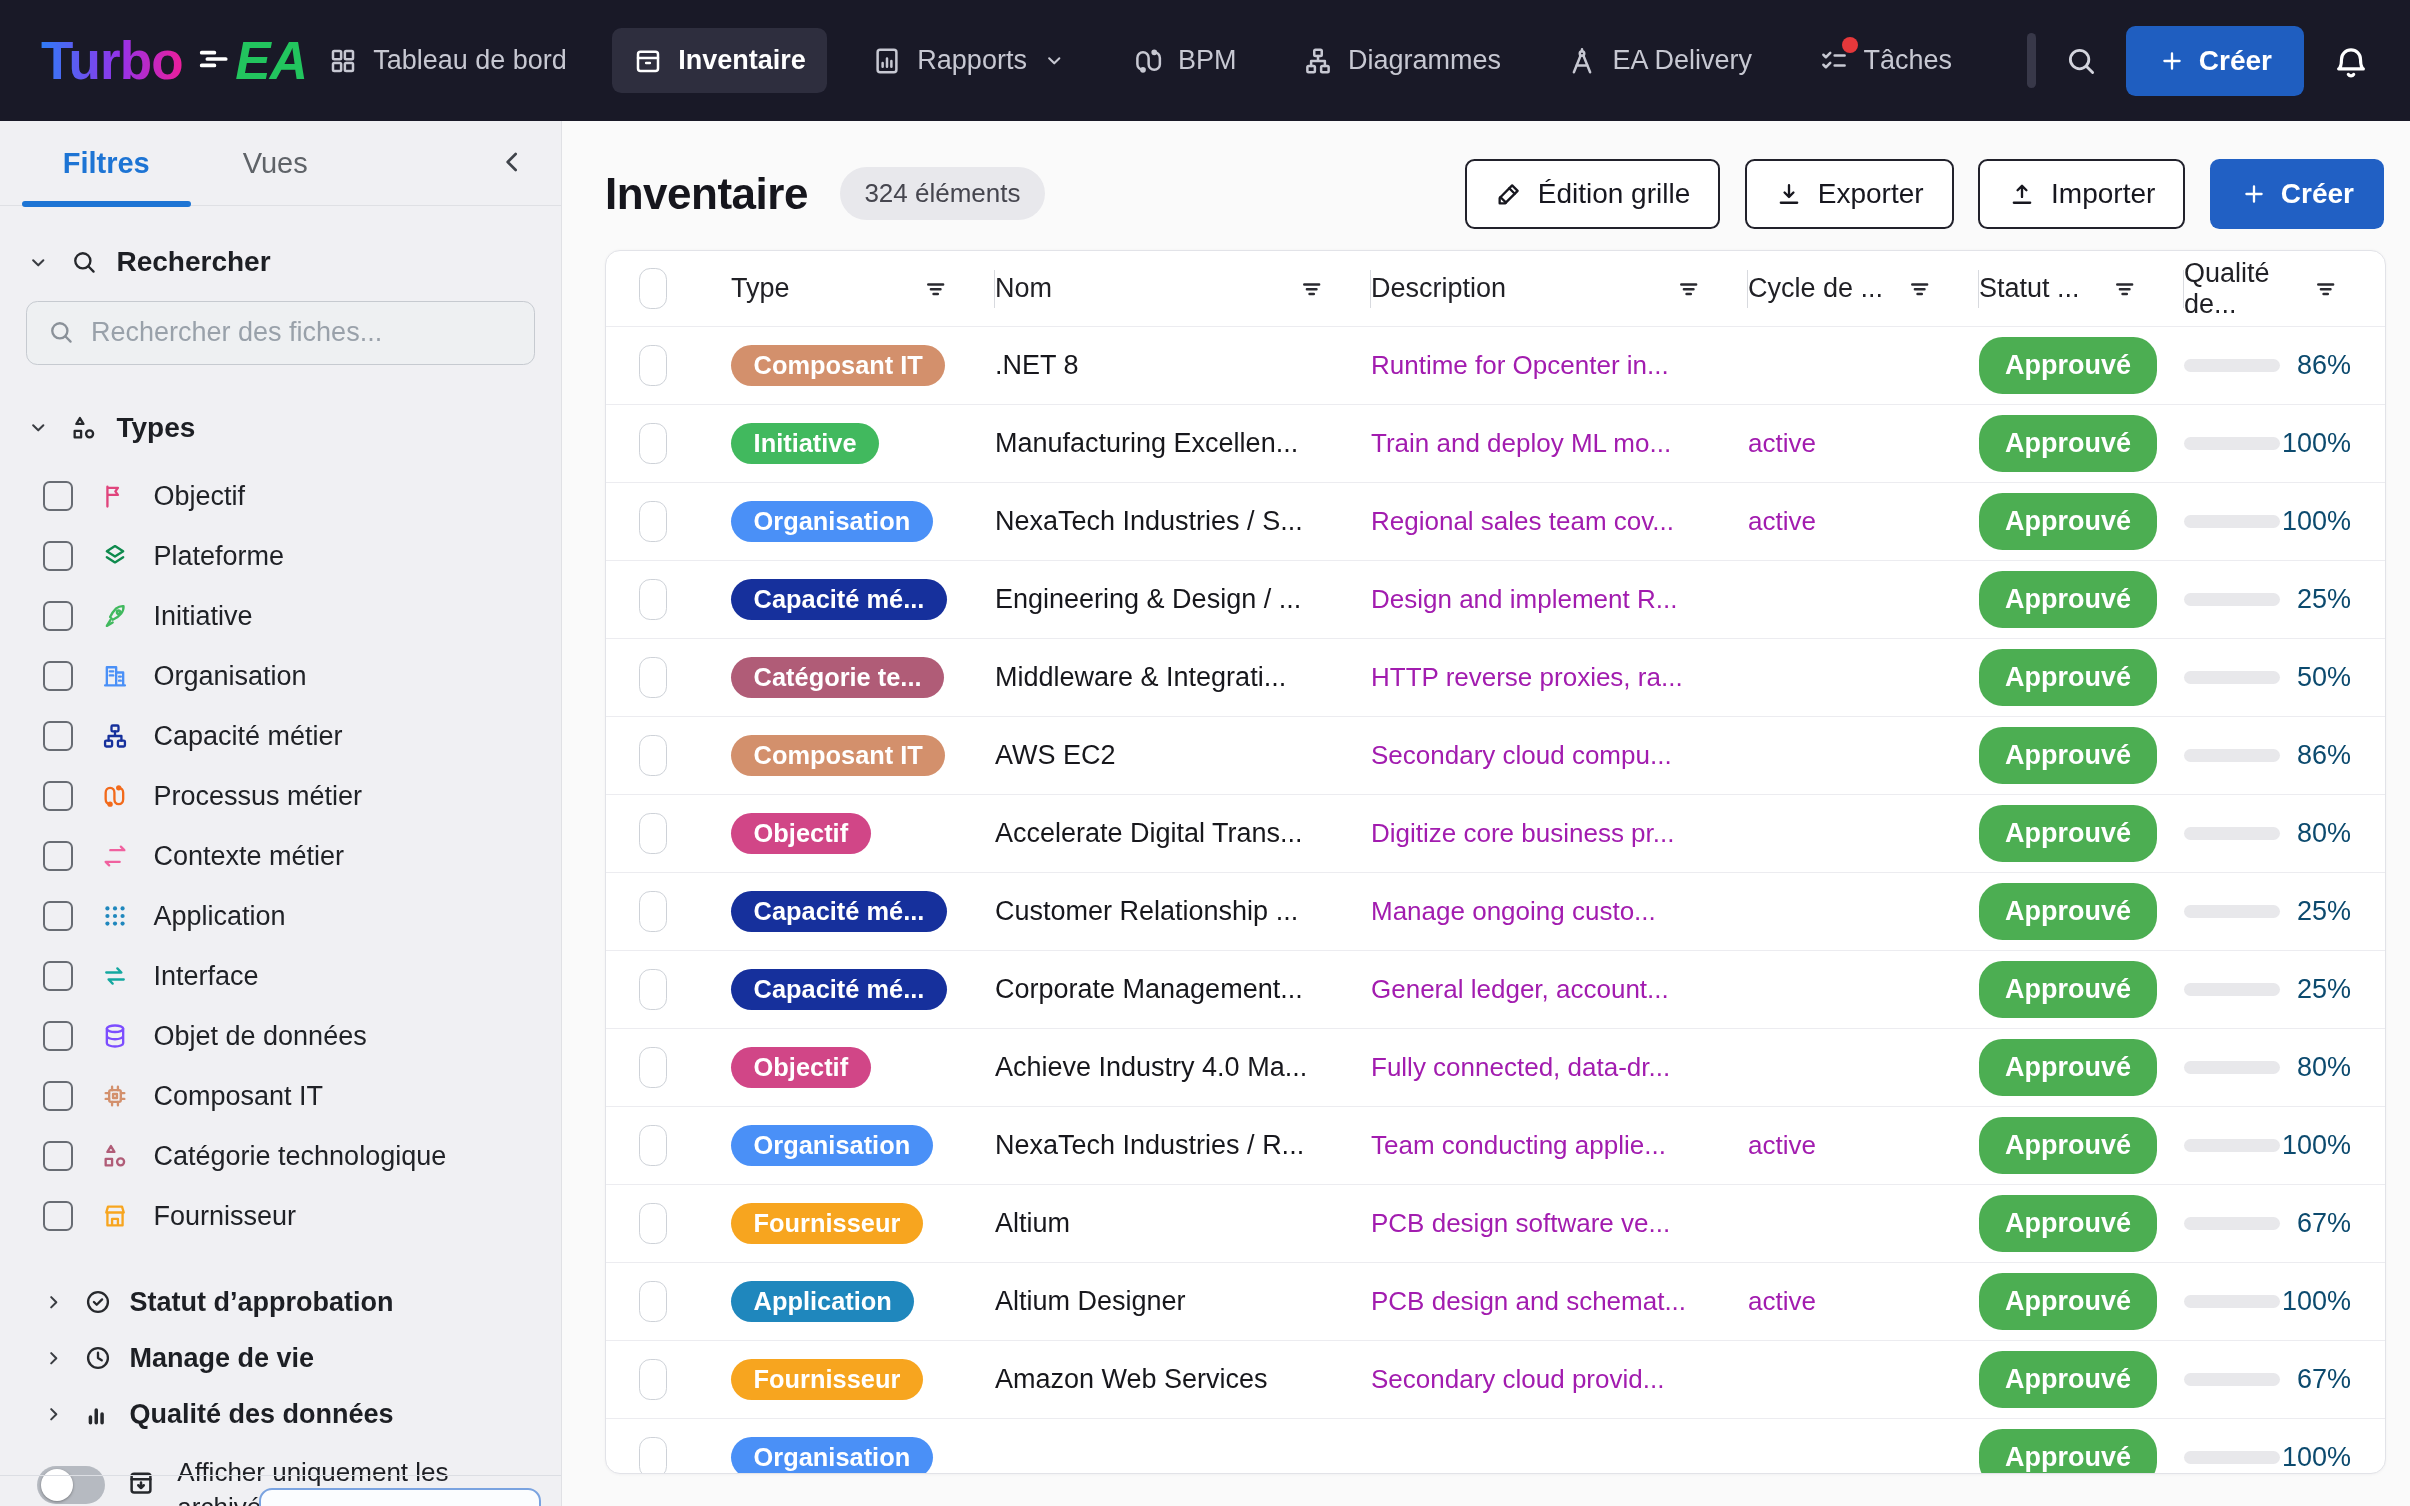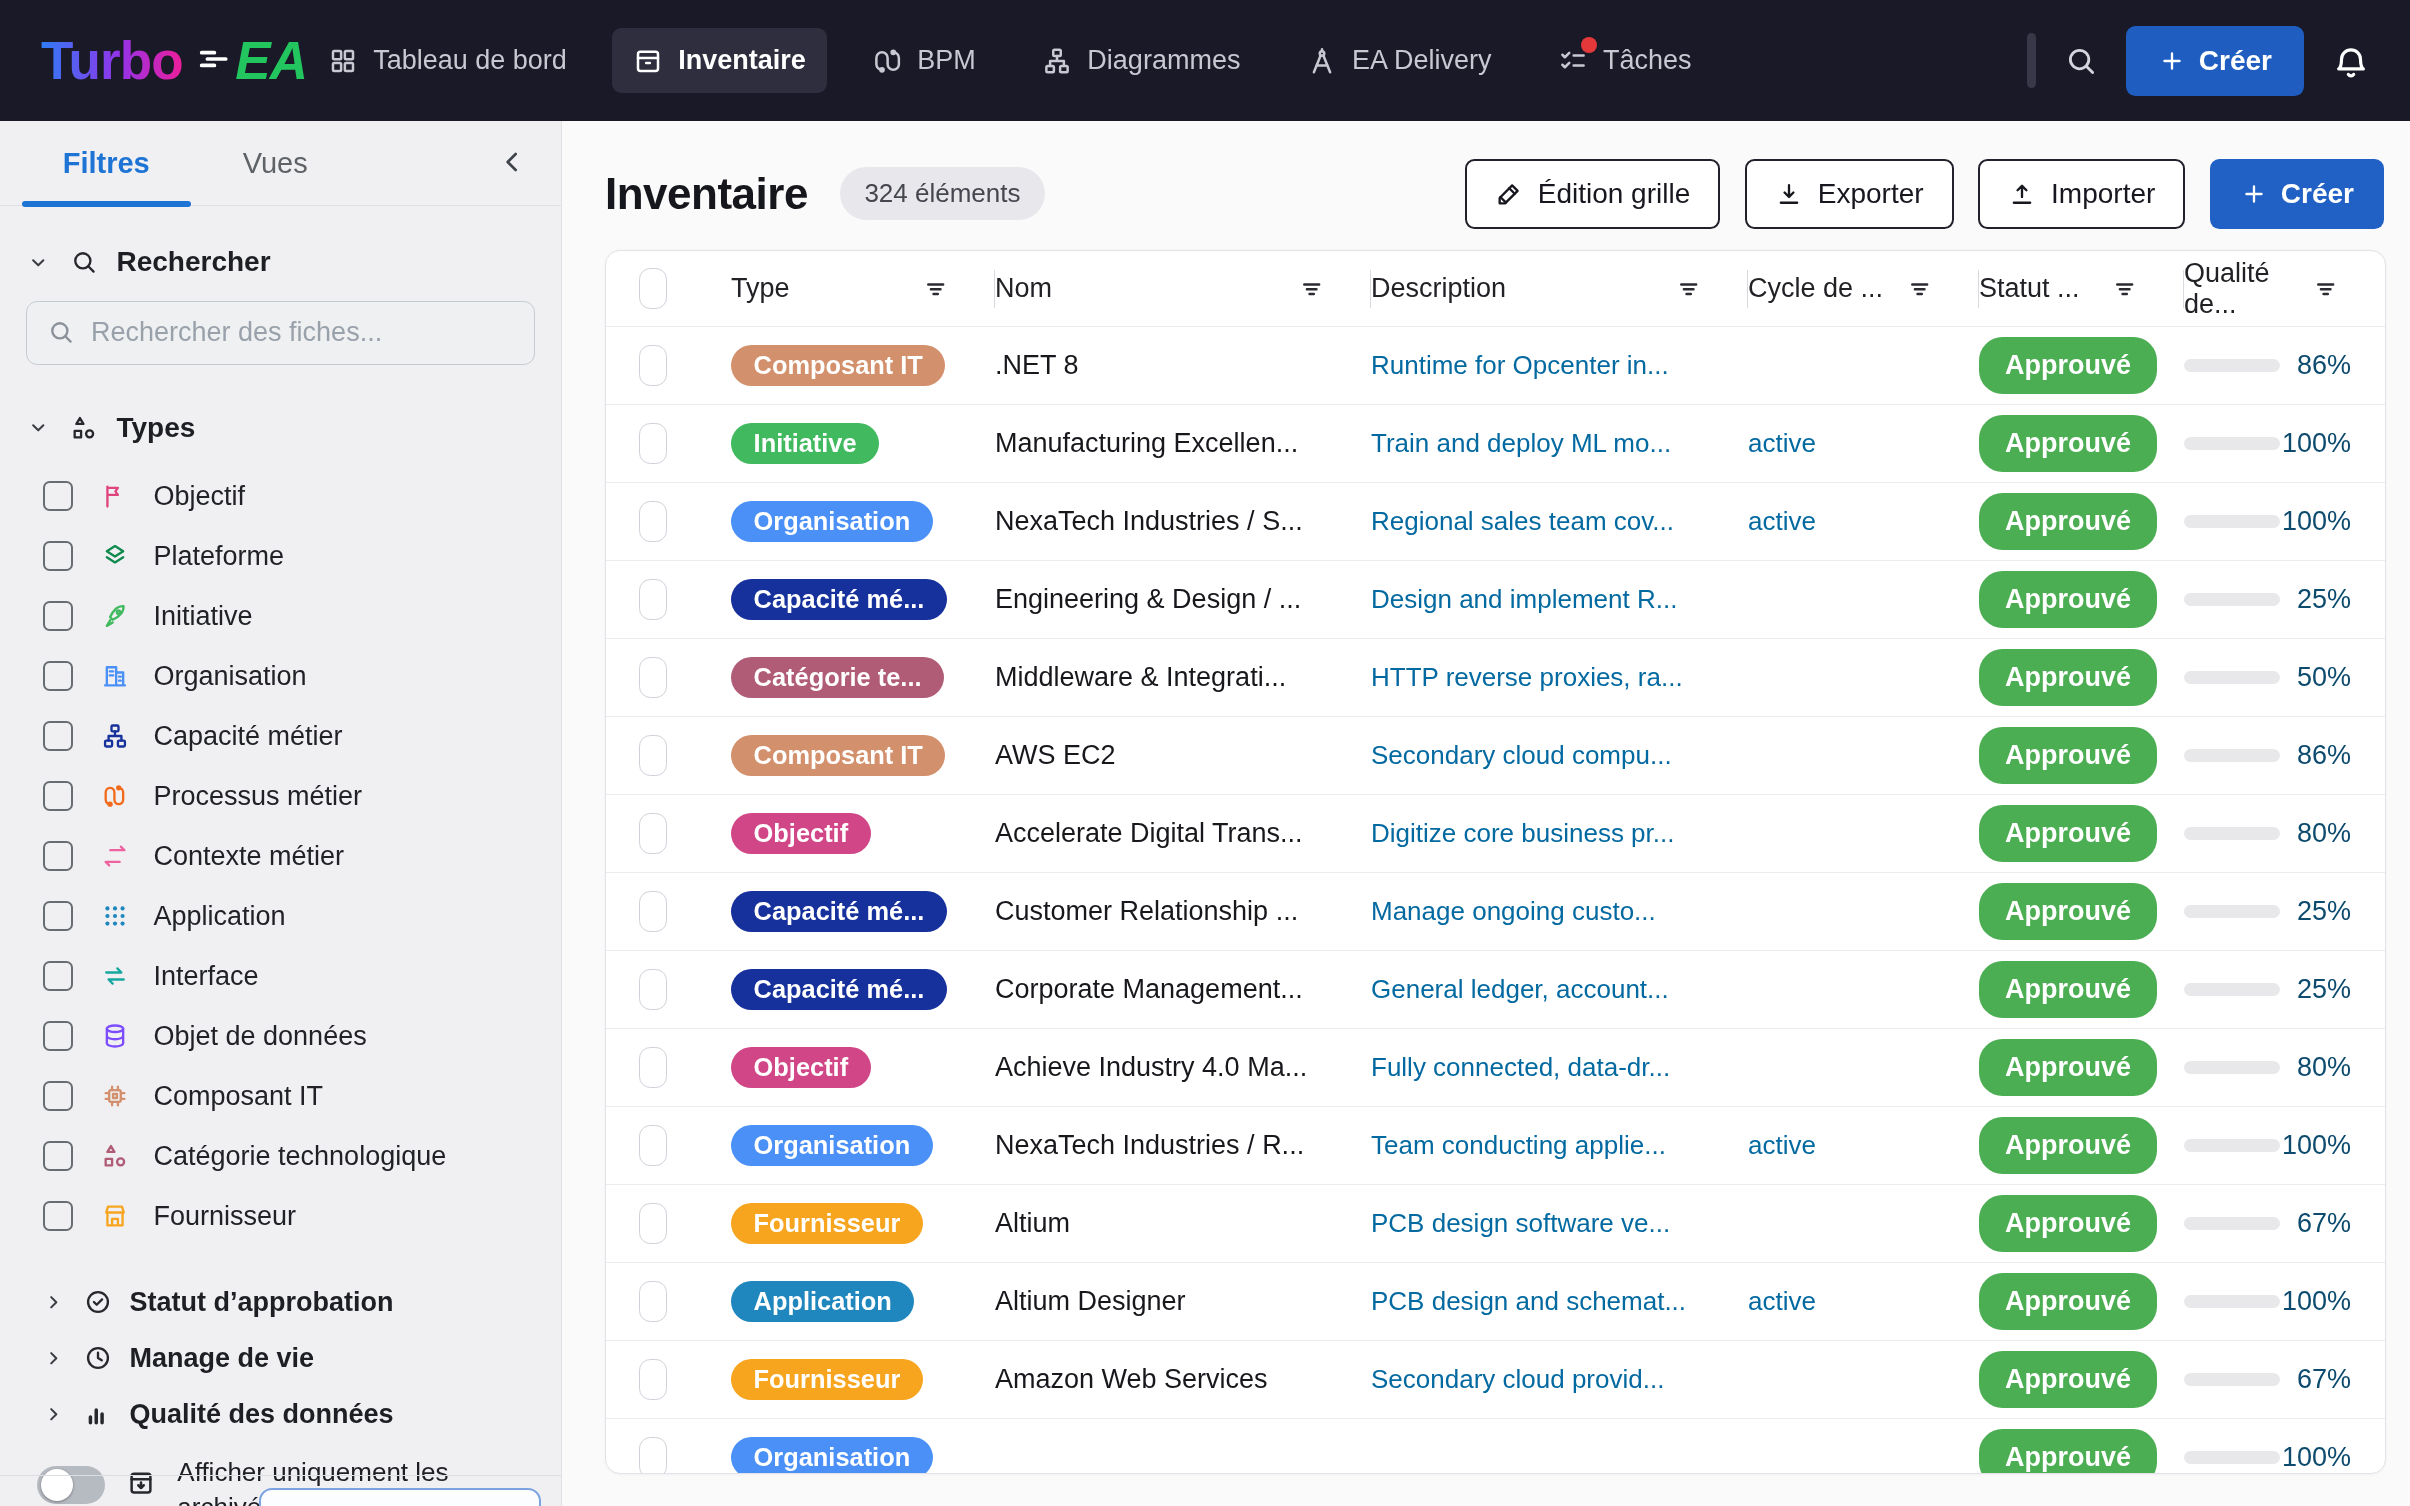--- a/index.html
+++ b/index.html
@@ -87,21 +87,21 @@
   .th { position:relative; height:75px; display:flex; align-items:center; font-size:27px; font-weight:500; color:#212126; }
   .th .flt { margin-left:auto; margin-right:47px; color:#2a2a30; display:flex; cursor:pointer; }
   .th.divided::after { content:""; position:absolute; right:0; top:19px; height:38px; border-right:1.9px solid #d8dadf; }
   .th-type { padding-left:31px; }
   .cb-cell { display:flex; justify-content:center; }
   .cb-pill { width:28px; height:41px; border:1.9px solid #ced2d8; border-radius:11.3px; background:#fff; cursor:pointer; }
   .row { height:78px; border-top:1.4px solid #ececf0; cursor:pointer; }
   .type-badge { display:inline-flex; align-items:center; justify-content:center; height:41px; padding:0 22.6px;
     border-radius:21px; color:#fff; font-size:25.4px; font-weight:700; white-space:nowrap; max-width:264px; }
   .cell-nom { font-size:27px; font-weight:500; color:#17171c; white-space:nowrap; overflow:hidden; }
-  .cell-desc,.cell-cycle { font-size:26px; color:#0369a1; white-space:nowrap; overflow:hidden; }
+  .cell-desc,.cell-cycle { font-size:26px; color:#a21caf; white-space:nowrap; overflow:hidden; }
   .status-badge { display:inline-flex; align-items:center; height:57px; padding:0 26px; border-radius:23.5px;
     color:#fff; font-size:27px; font-weight:600; }
   .qual-cell { display:flex; align-items:center; }
   .qual-track { width:96px; height:12.2px; border-radius:6.6px; background:#e8e8eb; overflow:hidden; flex:0 0 auto; }
   .qual-fill { height:100%; border-radius:6.6px; }
   .qual-pct { flex:1; text-align:right; padding-right:34px; font-size:27px; font-weight:500; color:#0c4a6e; }
 </style>
 </head>
 <body>
 
@@ -132,20 +132,34 @@
           <svg viewBox="0 0 24 24" width="30" height="30" fill="none" stroke="currentColor" stroke-width="2" stroke-linecap="round" stroke-linejoin="round">
             <rect x="4" y="4.5" width="16" height="15.5" rx="2"></rect>
             <path d="M4 9.5h16M10.5 13.5h3"></path>
           </svg>
         </span>
         <span>Inventaire</span>
       </div>
       <div class="nav-item">
         <span class="nav-ico">
           <svg viewBox="0 0 24 24" width="30" height="30" fill="none" stroke="currentColor" stroke-width="2" stroke-linecap="round" stroke-linejoin="round">
+            <rect x="4.5" y="3" width="15" height="18" rx="2"></rect>
+            <path d="M8.5 16.5v-3M12 16.5V10M15.5 16.5v-4.5"></path>
+          </svg>
+        </span>
+        <span>Rapports</span>
+        <span style="display: flex;">
+          <svg viewBox="0 0 24 24" width="24.5" height="24.5" fill="none" stroke="currentColor" stroke-width="2" stroke-linecap="round" stroke-linejoin="round">
+            <path d="m7 10 5 5 5-5"></path>
+          </svg>
+        </span>
+      </div>
+      <div class="nav-item">
+        <span class="nav-ico">
+          <svg viewBox="0 0 24 24" width="30" height="30" fill="none" stroke="currentColor" stroke-width="2" stroke-linecap="round" stroke-linejoin="round">
             <path d="M8 19c-2.5 0-4.5-2-4.5-4.5v-5C3.5 7 5.5 5 8 5s4.5 2 4.5 4.5v5c0 2.5 2 4.5 4.5 4.5s4.5-2 4.5-4.5v-5C21.5 7 19.5 5 17 5"></path>
             <circle cx="17" cy="5" r="1.3"></circle>
             <circle cx="8" cy="19" r="1.3"></circle>
           </svg>
         </span>
         <span>BPM</span>
       </div>
       <div class="nav-item">
         <span class="nav-ico">
           <svg viewBox="0 0 24 24" width="30" height="30" fill="none" stroke="currentColor" stroke-width="2" stroke-linecap="round" stroke-linejoin="round">

